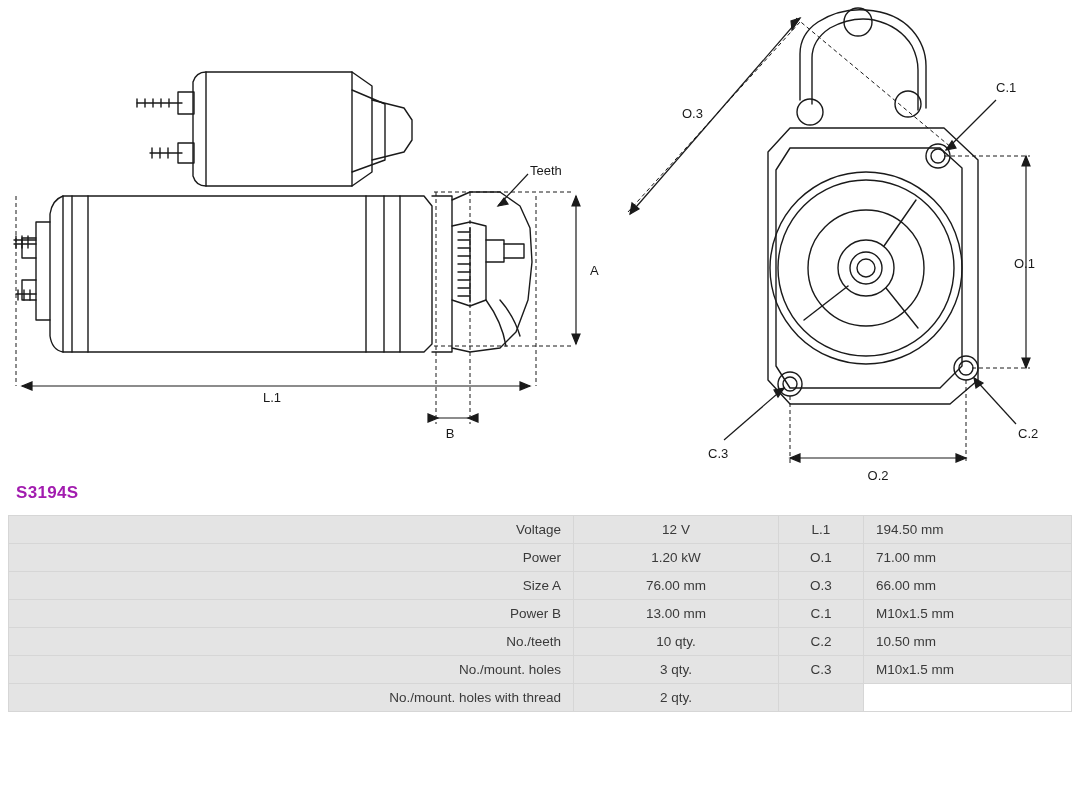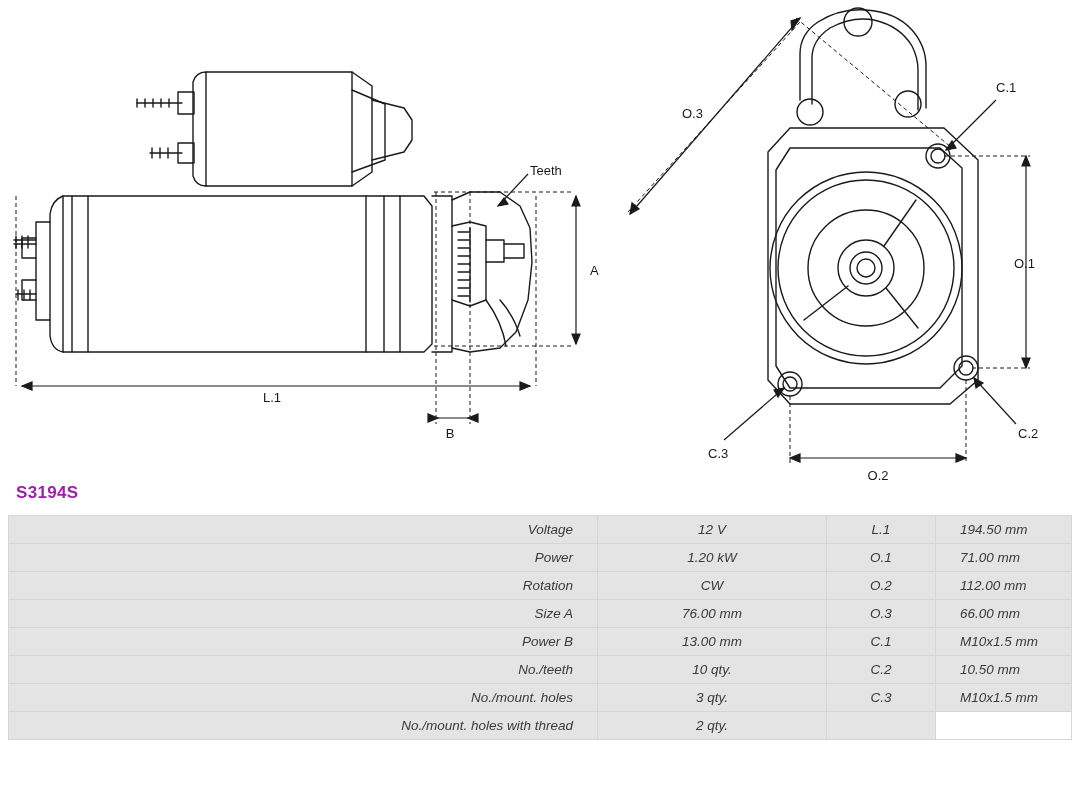--- a/index.html
+++ b/index.html
@@ -26,25 +26,24 @@
   table.spec{
     position:absolute;
     left:8px; top:515px;
     width:1064px;
     border-collapse:collapse;
     font-size:13.5px;
   }
   table.spec td{
     border:1px solid #d6d6d6;
     height:27px;
-    padding:0 24px;
+    padding:0 12px;
     background:#e4e4e4;
     color:#3a3a3a;
     white-space:nowrap;
-    font-style:italic;
   }
   td.label{ text-align:right; width:540px;}
   td.value{ text-align:center; width:180px; background:#ffffff;}
   td.label2{ text-align:center; width:60px;}
   td.value2{ text-align:left; background:#ffffff;}
   td.empty{ background:#e4e4e4;}
   td.empty.blankwhite{ background:#ffffff;}
 </style>
 </head>
 <body>
@@ -200,26 +199,20 @@
       <td class="label2">L.1</td>
       <td class="value2">194.50 mm</td>
     </tr>
     <tr>
       <td class="label">Power</td>
       <td class="value">1.20 kW</td>
       <td class="label2">O.1</td>
       <td class="value2">71.00 mm</td>
     </tr>
     <tr>
-      <td class="label">Rotation</td>
-      <td class="value">CW</td>
-      <td class="label2">O.2</td>
-      <td class="value2">112.00 mm</td>
-    </tr>
-    <tr>
       <td class="label">Size A</td>
       <td class="value">76.00 mm</td>
       <td class="label2">O.3</td>
       <td class="value2">66.00 mm</td>
     </tr>
     <tr>
       <td class="label">Power B</td>
       <td class="value">13.00 mm</td>
       <td class="label2">C.1</td>
       <td class="value2">M10x1.5 mm</td>

